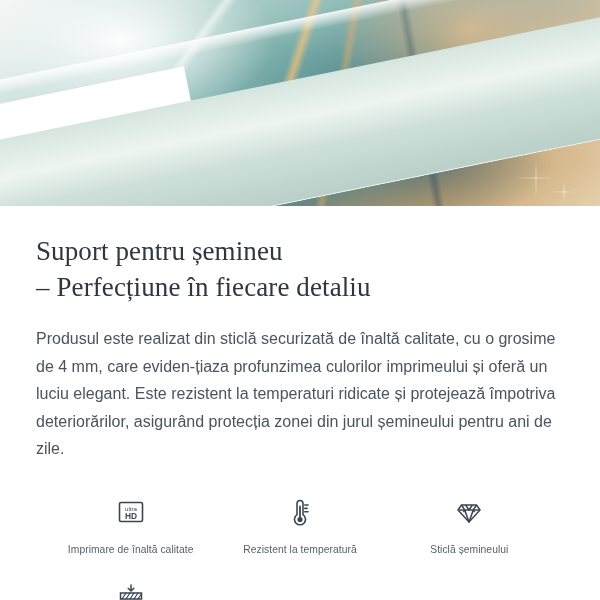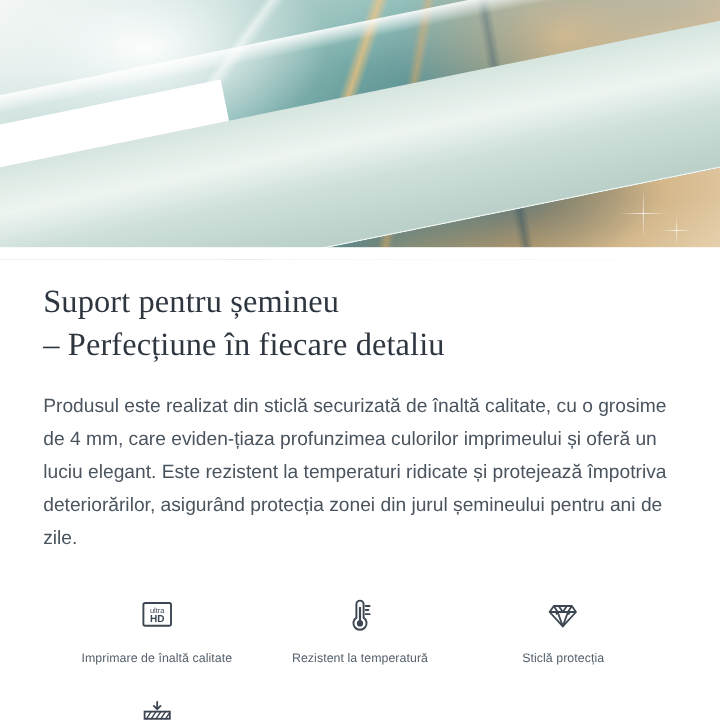--- a/index.html
+++ b/index.html
@@ -235,21 +235,21 @@
         <span class="icon">
           <svg width="40" height="40" viewBox="0 0 40 40" fill="none" stroke="#3c4652" stroke-width="1.5" stroke-linejoin="round">
             <path d="M12.5 13h15l3.5 5-11 12-11-12 3.5-5z"></path>
             <path d="M9 18h22"></path>
             <path d="M12.5 13l3.2 5-1.2 2.2"></path>
             <path d="M27.5 13l-3.2 5 1.2 2.2"></path>
             <path d="M15.7 18L20 30l4.3-12"></path>
             <path d="M16.6 13l3.4 5 3.4-5"></path>
           </svg>
         </span>
-        <span class="label">Sticlă protecția</span>
+        <span class="label">Sticlă șemineului</span>
       </div>
 
 
       <div class="feature">
         <span class="icon">
           <svg width="40" height="40" viewBox="0 0 40 40" fill="none" stroke="#3c4652" stroke-width="1.5" stroke-linecap="round">
             <path d="M20 9v5.5M17.2 12.2L20 15l2.8-2.8"></path>
             <rect x="9.5" y="17" width="21" height="6" stroke="#3c4652" stroke-width="1.5"></rect>
             <path d="M11 23l4-6M15 23l4-6M19 23l4-6M23 23l4-6M27 23l3-4.5" stroke-width="1.2"></path>
             <path d="M20 31v-5.5M17.2 27.8L20 25l2.8 2.8"></path>

